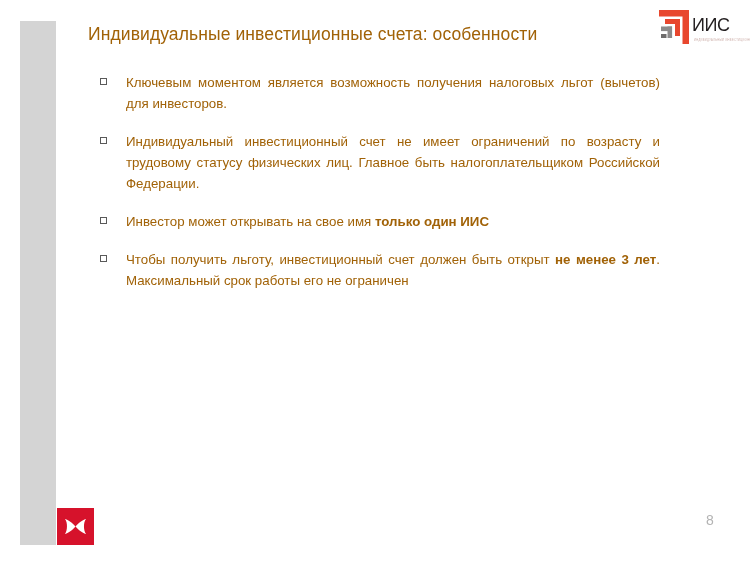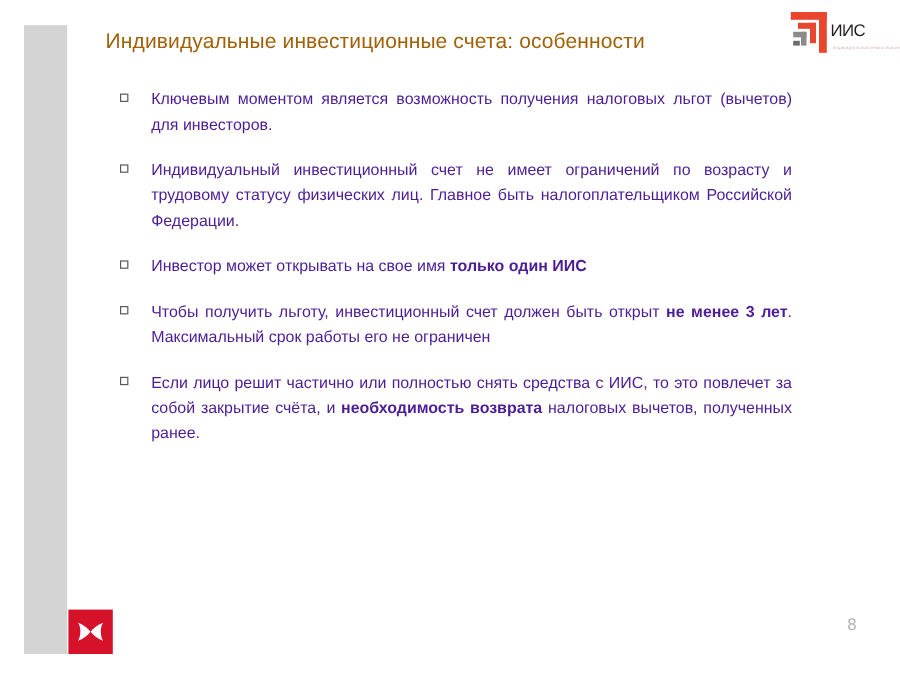--- a/index.html
+++ b/index.html
@@ -50,21 +50,21 @@
     position: absolute;
     left: 0px;
     top: 2px;
     width: 38px;
     height: 38px;
   }
   .iis-word {
     position: absolute;
     left: 36px;
     top: 6px;
-    font-size: 14px;
+    font-size: 18px;
     font-weight: 400;
     color: #231f20;
     letter-spacing: -0.4px;
     line-height: 26px;
   }
   .iis-sub {
     position: absolute;
     left: 38px;
     top: 33px;
     font-size: 2.6px;
@@ -93,21 +93,21 @@
     border: 1.2px solid #5a5a5a;
     margin-top: 6px;
     margin-right: 19px;
     box-sizing: border-box;
     background: transparent;
   }
   .bullet-text {
     flex: 1 1 auto;
     font-size: 13.3px;
     line-height: 21px;
-    color: #4c1d95;
+    color: #a16207;
     text-align: justify;
     text-justify: inter-word;
   }
   .bullet-text b {
     font-weight: bold;
   }
 
   
   .moex-logo {
     position: absolute;
@@ -178,24 +178,20 @@
       <div class="bullet-text"><span>Индивидуальный инвестиционный счет не имеет ограничений по возрасту и трудовому статусу физических лиц. Главное быть налогоплательщиком Российской Федерации.</span></div>
     </div>
     <div class="bullet-row">
       <span class="bullet-marker"></span>
       <div class="bullet-text"><span>Инвестор может открывать на свое имя </span><b>только один ИИС</b></div>
     </div>
     <div class="bullet-row">
       <span class="bullet-marker"></span>
       <div class="bullet-text"><span>Чтобы получить льготу, инвестиционный счет должен быть открыт </span><b>не менее 3 лет</b><span>. Максимальный срок работы его не ограничен</span></div>
     </div>
-    <div class="bullet-row">
-      <span class="bullet-marker"></span>
-      <div class="bullet-text"><span>Если лицо решит частично или полностью снять средства с ИИС, то это повлечет за собой закрытие счёта, и </span><b>необходимость возврата</b><span> налоговых вычетов, полученных ранее.</span></div>
-    </div>
   </div>
 
 <div class="moex-logo">
   <div class="moex-square">
     <svg width="37" height="37" viewBox="0 0 37 37" xmlns="http://www.w3.org/2000/svg">
       <path d="M8 11 C8 11, 13.5 12.5, 18.5 18.5 C13.5 24.5, 8 26, 8 26 C10.5 22.5, 10.8 14.5, 8 11 Z" fill="#ffffff"></path>
       <path d="M29 11 C29 11, 23.5 12.5, 18.5 18.5 C23.5 24.5, 29 26, 29 26 C26.5 22.5, 26.2 14.5, 29 11 Z" fill="#ffffff"></path>
     </svg>
   </div>
 </div>

